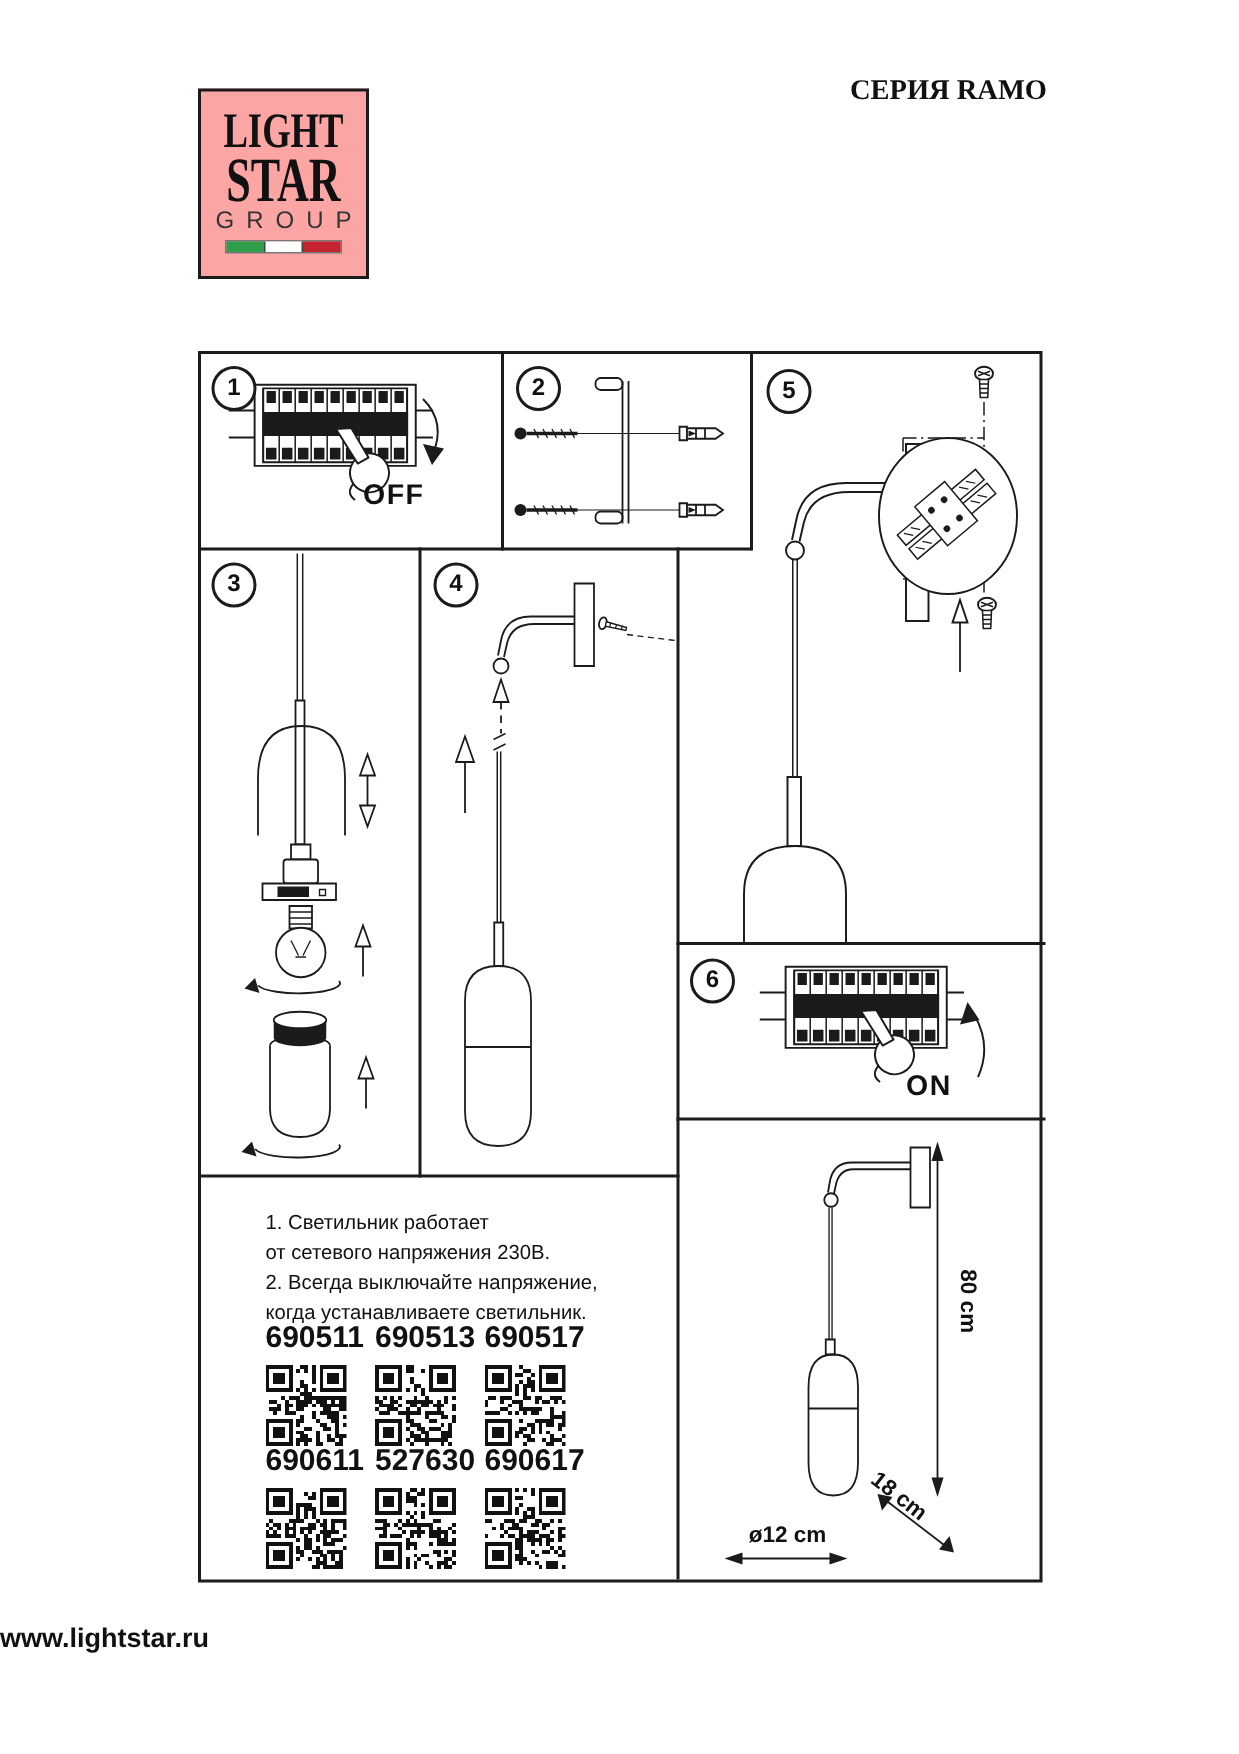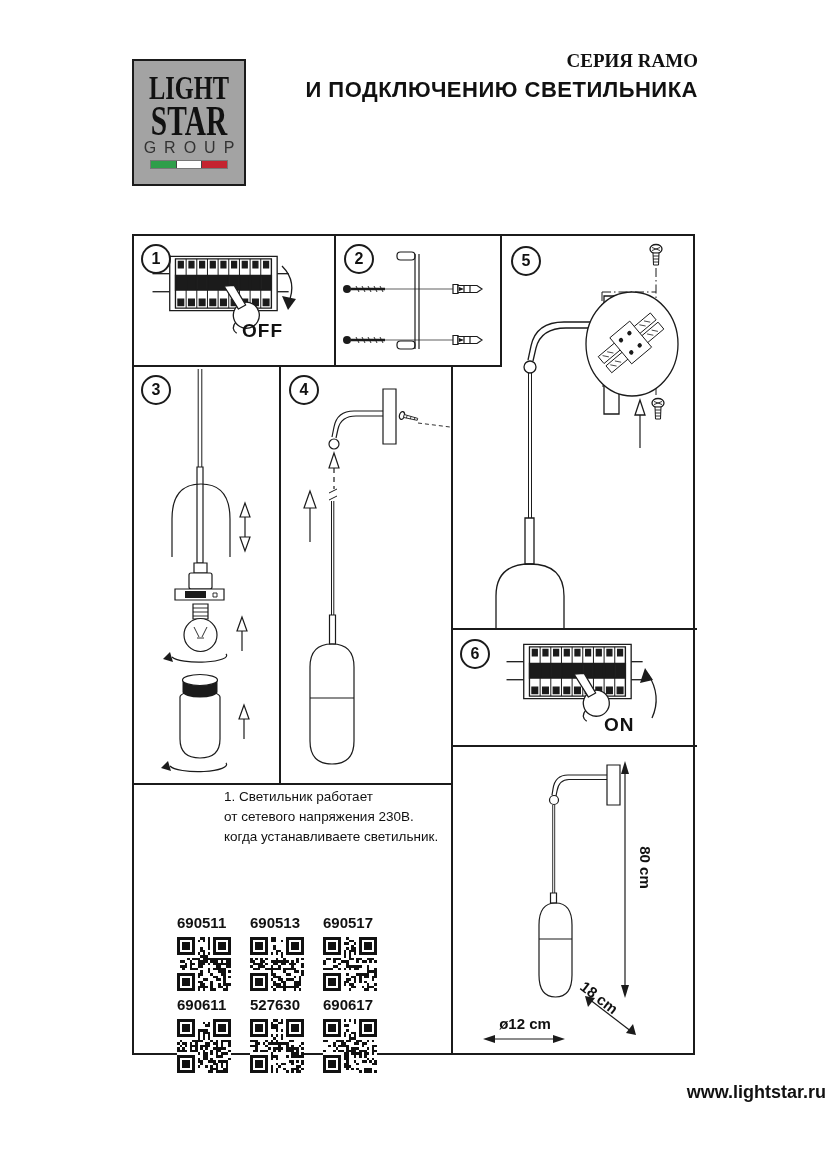--- a/index.html
+++ b/index.html
@@ -1,20 +1,20 @@
 <!DOCTYPE html>
 <html><head>
 <meta charset="utf-8">
 <style>
   html,body{margin:0;padding:0;background:#fff;}
   .page{position:relative;width:826px;height:1169px;background:#fff;
         font-family:"Liberation Sans",sans-serif;color:#111;overflow:hidden;}
   
   .logo-box{position:absolute;left:132px;top:59px;width:114px;height:127px;
-            border:2px solid #1b1b1b;box-sizing:border-box;text-align:center;background:#a3a3a3;}
+            border:2px solid #1b1b1b;box-sizing:border-box;text-align:center;background:#fca5a5;}
   .logo-w1{margin-top:12px;font-family:"Liberation Serif",serif;font-weight:bold;font-size:33px;
            line-height:30px;transform:scaleX(.74);color:#111;}
   .logo-w2{font-family:"Liberation Serif",serif;font-weight:bold;font-size:42px;
            line-height:37px;transform:scaleX(.70);color:#111;}
   .logo-w3{font-size:16px;letter-spacing:8px;margin-left:8px;color:#333;line-height:16px;}
   .logo-flag{display:flex;width:78px;height:9px;margin:4px auto 0 auto;border:1px solid #777;box-sizing:border-box;}
   .logo-flag .fg{flex:1;}
   .logo-flag .fw{flex:1;border-left:1px solid #444;border-right:1px solid #444;background:#fff;}
   .logo-flag .fr{flex:1;}
   .hdr-text{position:absolute;right:128px;top:50px;text-align:right;}
@@ -26,56 +26,55 @@
   .diagram{position:absolute;left:132px;top:234px;width:563px;height:821px;
            border:2px solid #1b1b1b;box-sizing:border-box;background:#fff;}
   .dvd{position:absolute;background:#1b1b1b;}
   .panel{position:absolute;}
   .panel svg{position:absolute;left:0;top:0;}
   .stepnum{position:absolute;width:30px;height:30px;border:2px solid #1b1b1b;border-radius:50%;
            box-sizing:border-box;text-align:center;line-height:26px;font-size:16px;font-weight:bold;background:#fff;}
   .swlabel{position:absolute;font-size:19px;font-weight:bold;letter-spacing:1px;}
   
   .notes{position:absolute;left:0;top:549px;width:318px;height:272px;}
-  .notes-text{position:absolute;left:43px;top:2px;font-size:13.5px;line-height:20px;margin-left:47px;}
+  .notes-text{position:absolute;left:43px;top:20px;font-size:13.5px;line-height:20px;}
   .qr-row{position:absolute;left:43px;display:flex;gap:19px;}
   .qr-col{width:54px;}
-  .qr-label{font-size:15px;font-weight:bold;margin-bottom:6px;white-space:nowrap;margin-top:33px;}
+  .qr-label{font-size:20px;font-weight:bold;margin-bottom:6px;white-space:nowrap;}
   .qr-box{width:54px;height:54px;}
   
   .dim-v{position:absolute;left:172px;top:112px;font-size:15px;font-weight:bold;
          transform:rotate(90deg);transform-origin:center;white-space:nowrap;}
   .dim-d{position:absolute;left:126px;top:242px;font-size:15px;font-weight:bold;
          transform:rotate(38deg);transform-origin:center;white-space:nowrap;}
   .dim-h{position:absolute;left:38px;top:268px;width:70px;text-align:center;
          font-size:15px;font-weight:bold;white-space:nowrap;}
   
-  .footer{position:absolute;left:0;right:0;top:1082px;text-align:right;
-          font-size:18px;font-weight:bold;padding-left:37px;}
+  .footer{position:absolute;left:0;right:0;top:1082px;text-align:left;
+          font-size:18px;font-weight:bold;}
   svg *{vector-effect:non-scaling-stroke;}
 </style>
 </head>
 <body>
 
 <div class="page">
 
   <div class="logo-box">
     <div class="logo-w1">LIGHT</div>
     <div class="logo-w2">STAR</div>
     <div class="logo-w3">GROUP</div>
     <div class="logo-flag">
       <div class="fg" style="background: rgb(47, 158, 74);"></div>
       <div class="fw"></div>
       <div class="fr" style="background: rgb(196, 36, 48);"></div>
     </div>
   </div>
 
   <div class="hdr-text">
     <div class="hdr-series">СЕРИЯ RAMO</div>
-    <div class="hdr-title2">И ПОДКЛЮЧЕНИЮ СВЕТИЛЬНИКА</div>
   </div>
 
   <div class="diagram">
 
     <div class="dvd" style="left:0;top:129px;width:367px;height:2px;"></div>
     <div class="dvd" style="left:200px;top:0;width:2px;height:131px;"></div>
     <div class="dvd" style="left:366px;top:0;width:2px;height:131px;"></div>
     <div class="dvd" style="left:145px;top:129px;width:2px;height:420px;"></div>
     <div class="dvd" style="left:317px;top:129px;width:2px;height:688px;"></div>
     <div class="dvd" style="left:317px;top:392px;width:246px;height:2px;"></div>
@@ -351,20 +350,21 @@
         <polygon points="193,38 188,53 201,50" fill="#1b1b1b" stroke="none"></polygon>
       </svg>
       <div class="stepnum" style="left:8px;top:9px;">6</div>
       <div class="swlabel" style="left:152px;top:84px;text-align:right;">ON</div>
     </div>
 
     <div class="notes">
       <div class="notes-text">
         <div>1. Светильник работает</div>
         <div>от сетевого напряжения 230В.</div>
+        <div>2. Всегда выключайте напряжение,</div>
         <div>когда устанавливаете светильник.</div>
       </div>
       <div class="qr-row" style="top:96px;">
         <div class="qr-col">
           <div class="qr-label">690511</div>
           <div class="qr-box"><svg viewBox="0 0 21 21" width="54" height="54" shape-rendering="crispEdges">
                 <rect width="21" height="21" fill="#fff"></rect>
                 <rect x="0" y="0" width="1" height="1" fill="#111"></rect>
                 <rect x="1" y="0" width="1" height="1" fill="#111"></rect>
                 <rect x="2" y="0" width="1" height="1" fill="#111"></rect>

